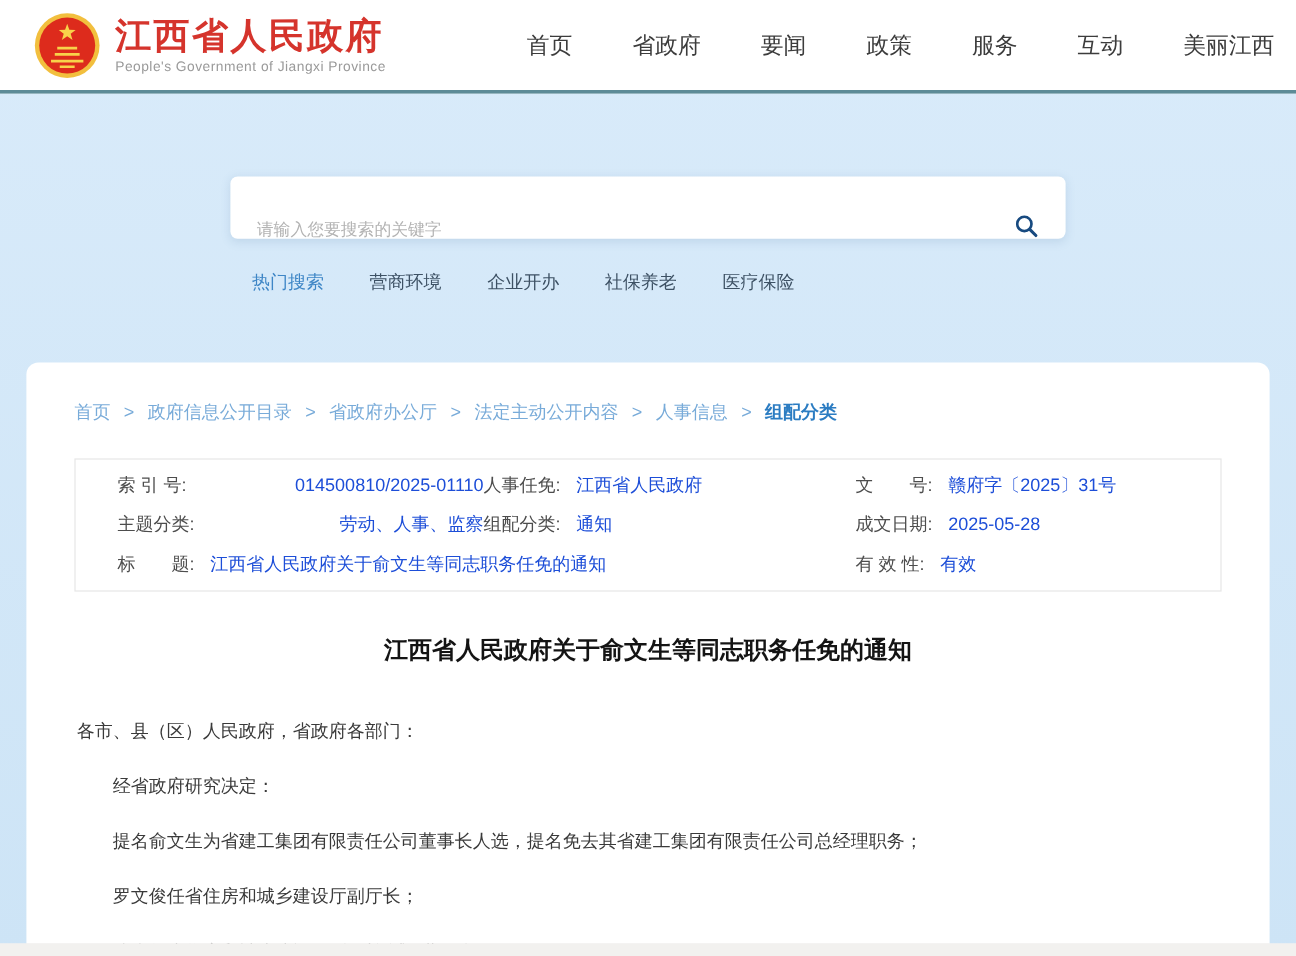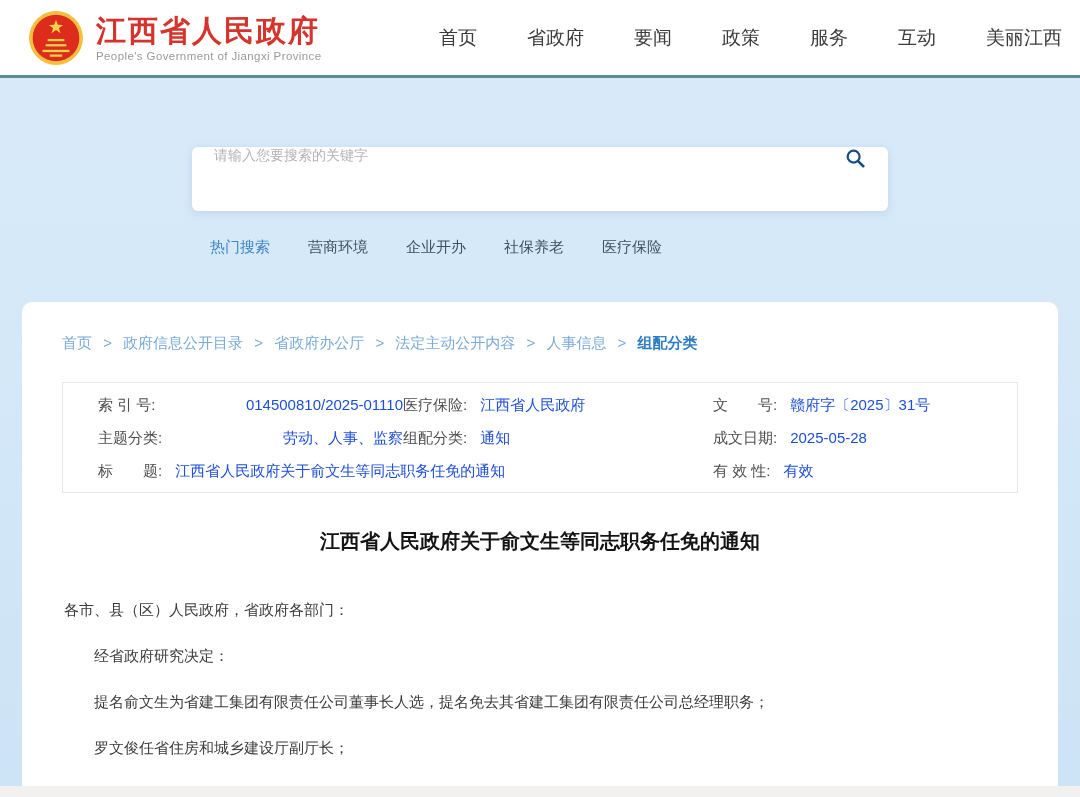--- a/index.html
+++ b/index.html
@@ -40,24 +40,24 @@
     color: #3c3c3c;
     cursor: pointer;
     white-space: nowrap;
   }
 
   
   .hero { height: 224px; padding-top: 69px; }
   .search-wrap { width: 696px; margin: 0 auto; }
   .search-box {
     background: #ffffff;
-    height: 64px;
+    height: 52px;
     border-radius: 6px;
     display: flex;
-    align-items: flex-start;
+    align-items: flex-end;
     padding: 0 22px;
     box-shadow: 0 2px 8px rgba(90, 130, 170, 0.18);
   }
   .search-box input {
     flex: 1;
     border: none;
     outline: none;
     font-size: 14px;
     color: #333;
     font-family: inherit;
@@ -195,21 +195,21 @@
     <span class="crumb current">组配分类</span>
   </div>
 
   <div class="meta-table">
     <div class="meta-row">
       <div class="pair pair-a">
         <span class="lbl">索 引 号:</span>
         <span class="val">014500810/2025-01110</span>
       </div>
       <div class="pair pair-b">
-        <span class="lbl">医疗保险:</span>
+        <span class="lbl">人事任免:</span>
         <span class="val">江西省人民政府</span>
       </div>
       <div class="pair pair-c">
         <span class="lbl">文　　号:</span>
         <span class="val">赣府字〔2025〕31号</span>
       </div>
     </div>
     <div class="meta-row">
       <div class="pair pair-a">
         <span class="lbl">主题分类:</span>

